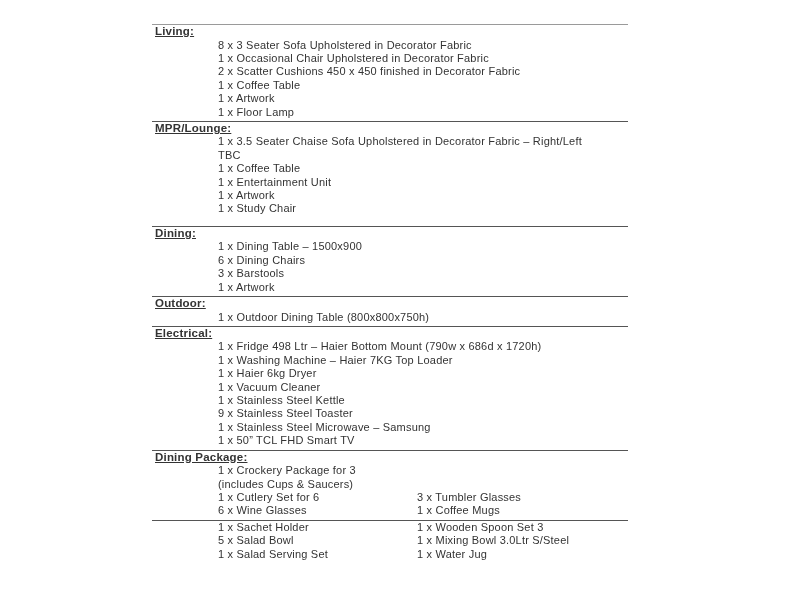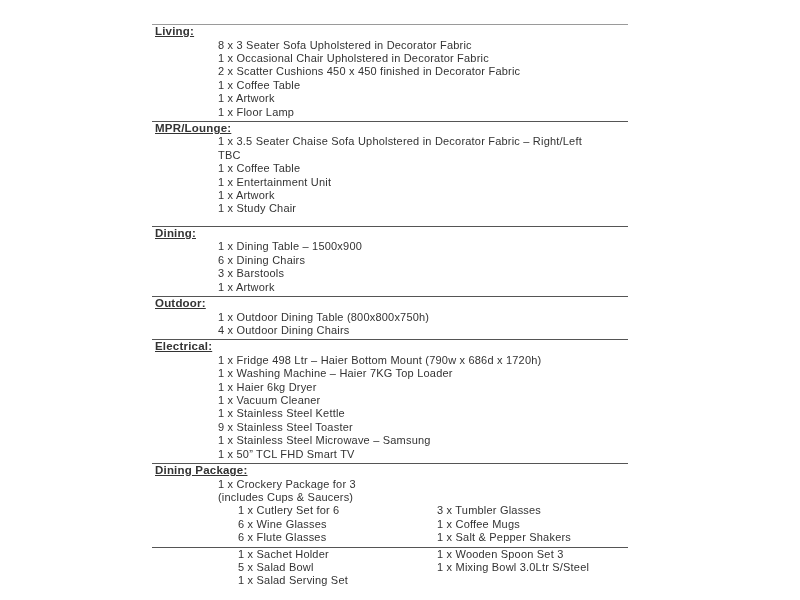--- a/index.html
+++ b/index.html
@@ -45,21 +45,21 @@
   .item{
     font-size:11px;
     line-height:13.4px;
     letter-spacing:0.2px;
     white-space:nowrap;
   }
   .row{
     display:flex;
     padding-left:66px;
   }
-  .row .cell-left{ width:199px; flex:0 0 199px;margin-left:20px; }
+  .row .cell-left{ width:199px; flex:0 0 199px; }
   .row .cell-right{ flex:1; }
 </style>
 </head>
 <body>
 
 <div class="doc">
 
   <div class="section">
     <div class="rule light"></div>
     <div class="heading">Living:</div>
@@ -95,21 +95,20 @@
       <div class="item">3 x Barstools</div>
       <div class="item">1 x Artwork</div>
     </div>
   </div>
 
   <div class="section">
     <div class="rule"></div>
     <div class="heading">Outdoor:</div>
     <div class="items">
       <div class="item">1 x Outdoor Dining Table (800x800x750h)</div>
-      <div class="item">4 x Outdoor Dining Chairs</div>
     </div>
   </div>
 
   <div class="section">
     <div class="rule"></div>
     <div class="heading">Electrical:</div>
     <div class="items">
       <div class="item">1 x Fridge 498 Ltr – Haier Bottom Mount (790w x 686d x 1720h)</div>
       <div class="item">1 x Washing Machine – Haier 7KG Top Loader</div>
       <div class="item">1 x Haier 6kg Dryer</div>
@@ -129,34 +128,31 @@
       <div class="item">(includes Cups &amp; Saucers)</div>
     </div>
     <div class="row">
       <div class="item cell-left">1 x Cutlery Set for 6</div>
       <div class="item cell-right">3 x Tumbler Glasses</div>
     </div>
     <div class="row">
       <div class="item cell-left">6 x Wine Glasses</div>
       <div class="item cell-right">1 x Coffee Mugs</div>
     </div>
-    <div class="row">
-      <div class="item cell-left">6 x Flute Glasses</div>
-      <div class="item cell-right">1 x Salt &amp; Pepper Shakers</div>
-    </div>
   </div>
 
   <div class="section">
     <div class="rule"></div>
     <div class="row">
       <div class="item cell-left">1 x Sachet Holder</div>
       <div class="item cell-right">1 x Wooden Spoon Set 3</div>
     </div>
     <div class="row">
       <div class="item cell-left">5 x Salad Bowl</div>
       <div class="item cell-right">1 x Mixing Bowl 3.0Ltr S/Steel</div>
     </div>
     <div class="row">
       <div class="item cell-left">1 x Salad Serving Set</div>
+      <div class="item cell-right">1 x Water Jug</div>
     </div>
   </div>
 
 </div>
 
 </body></html>

